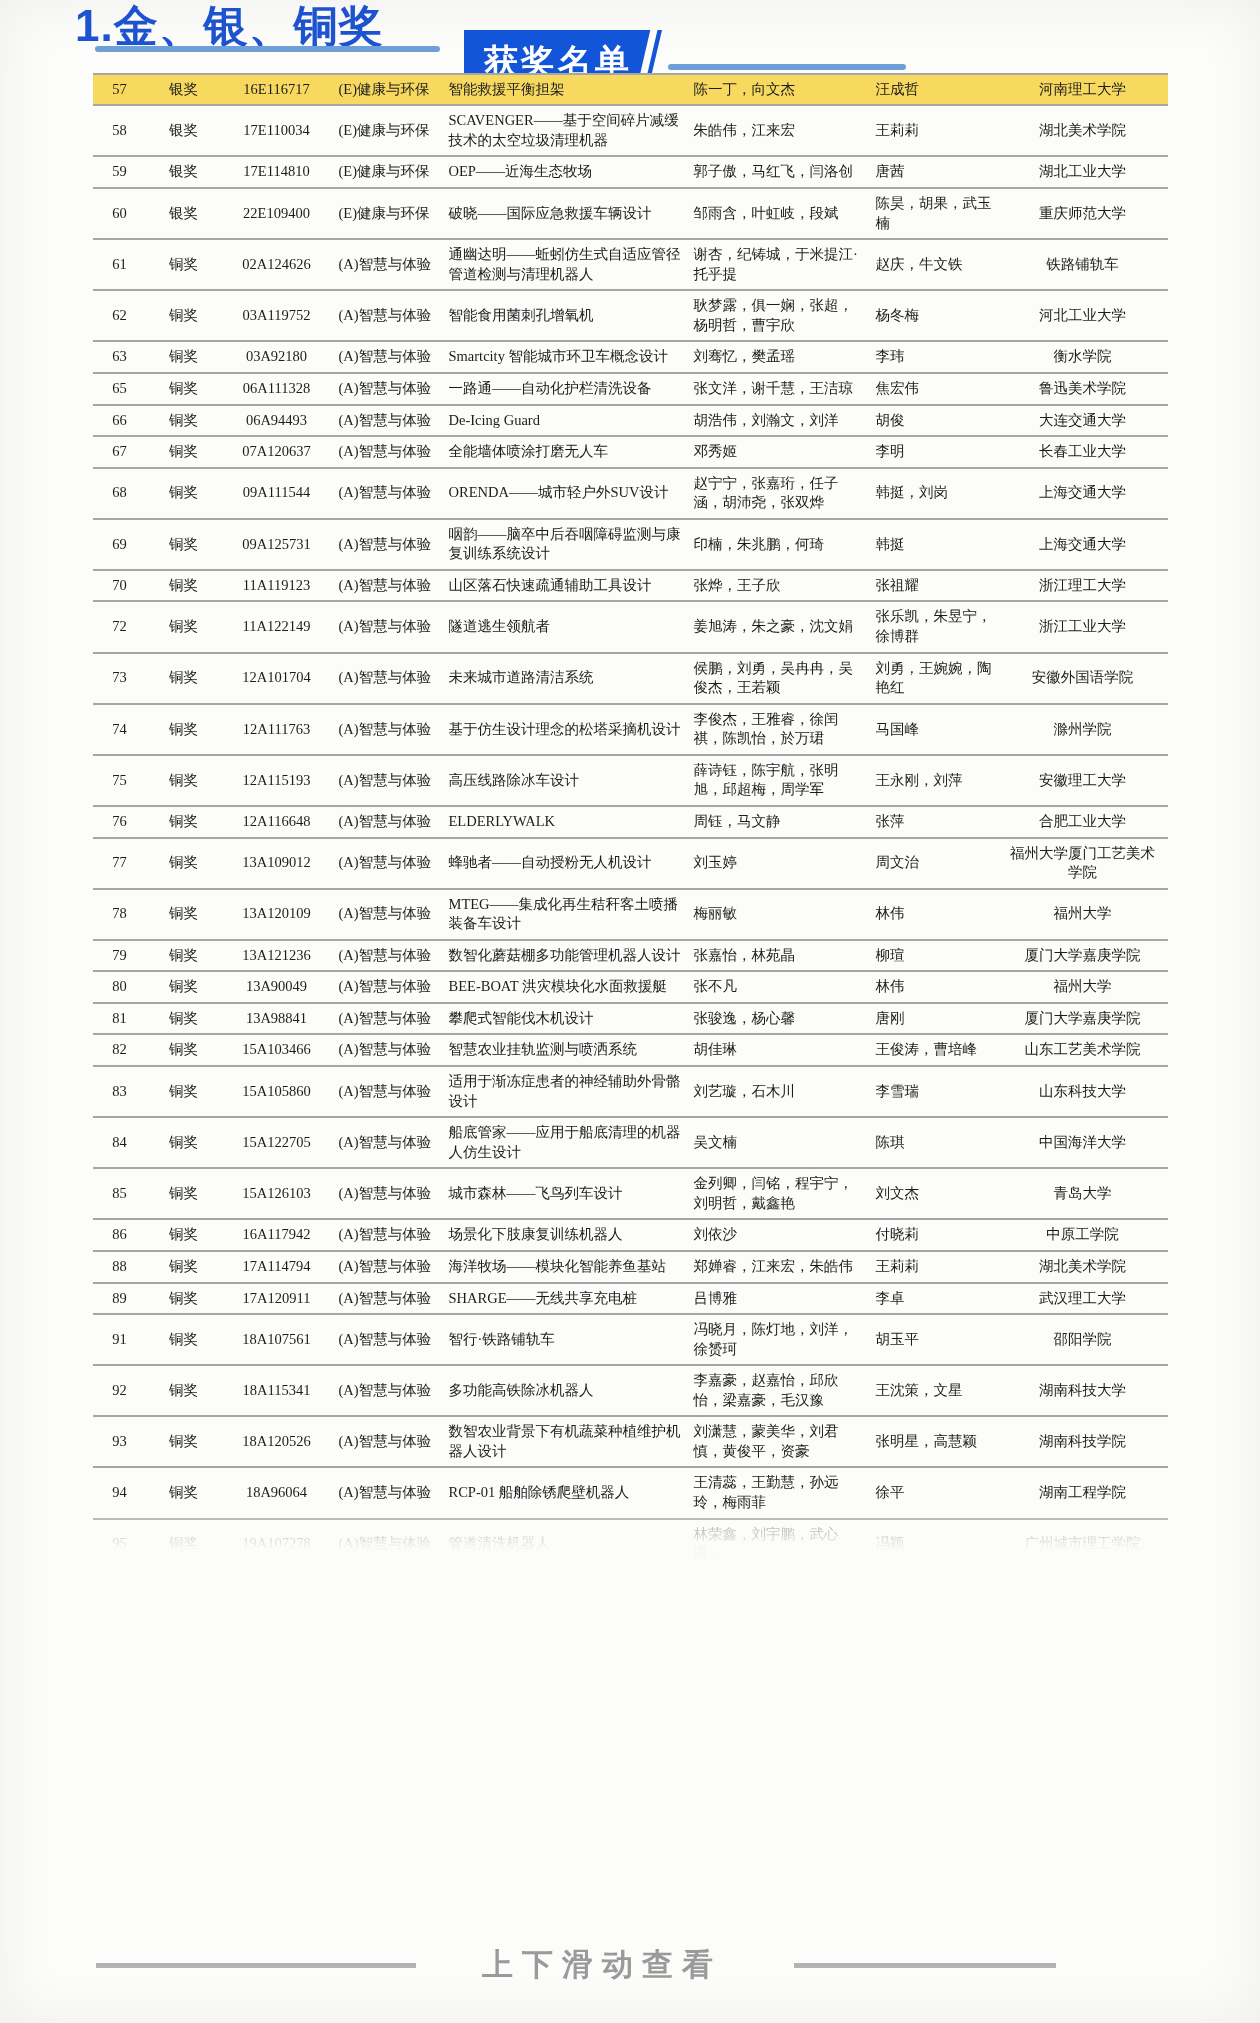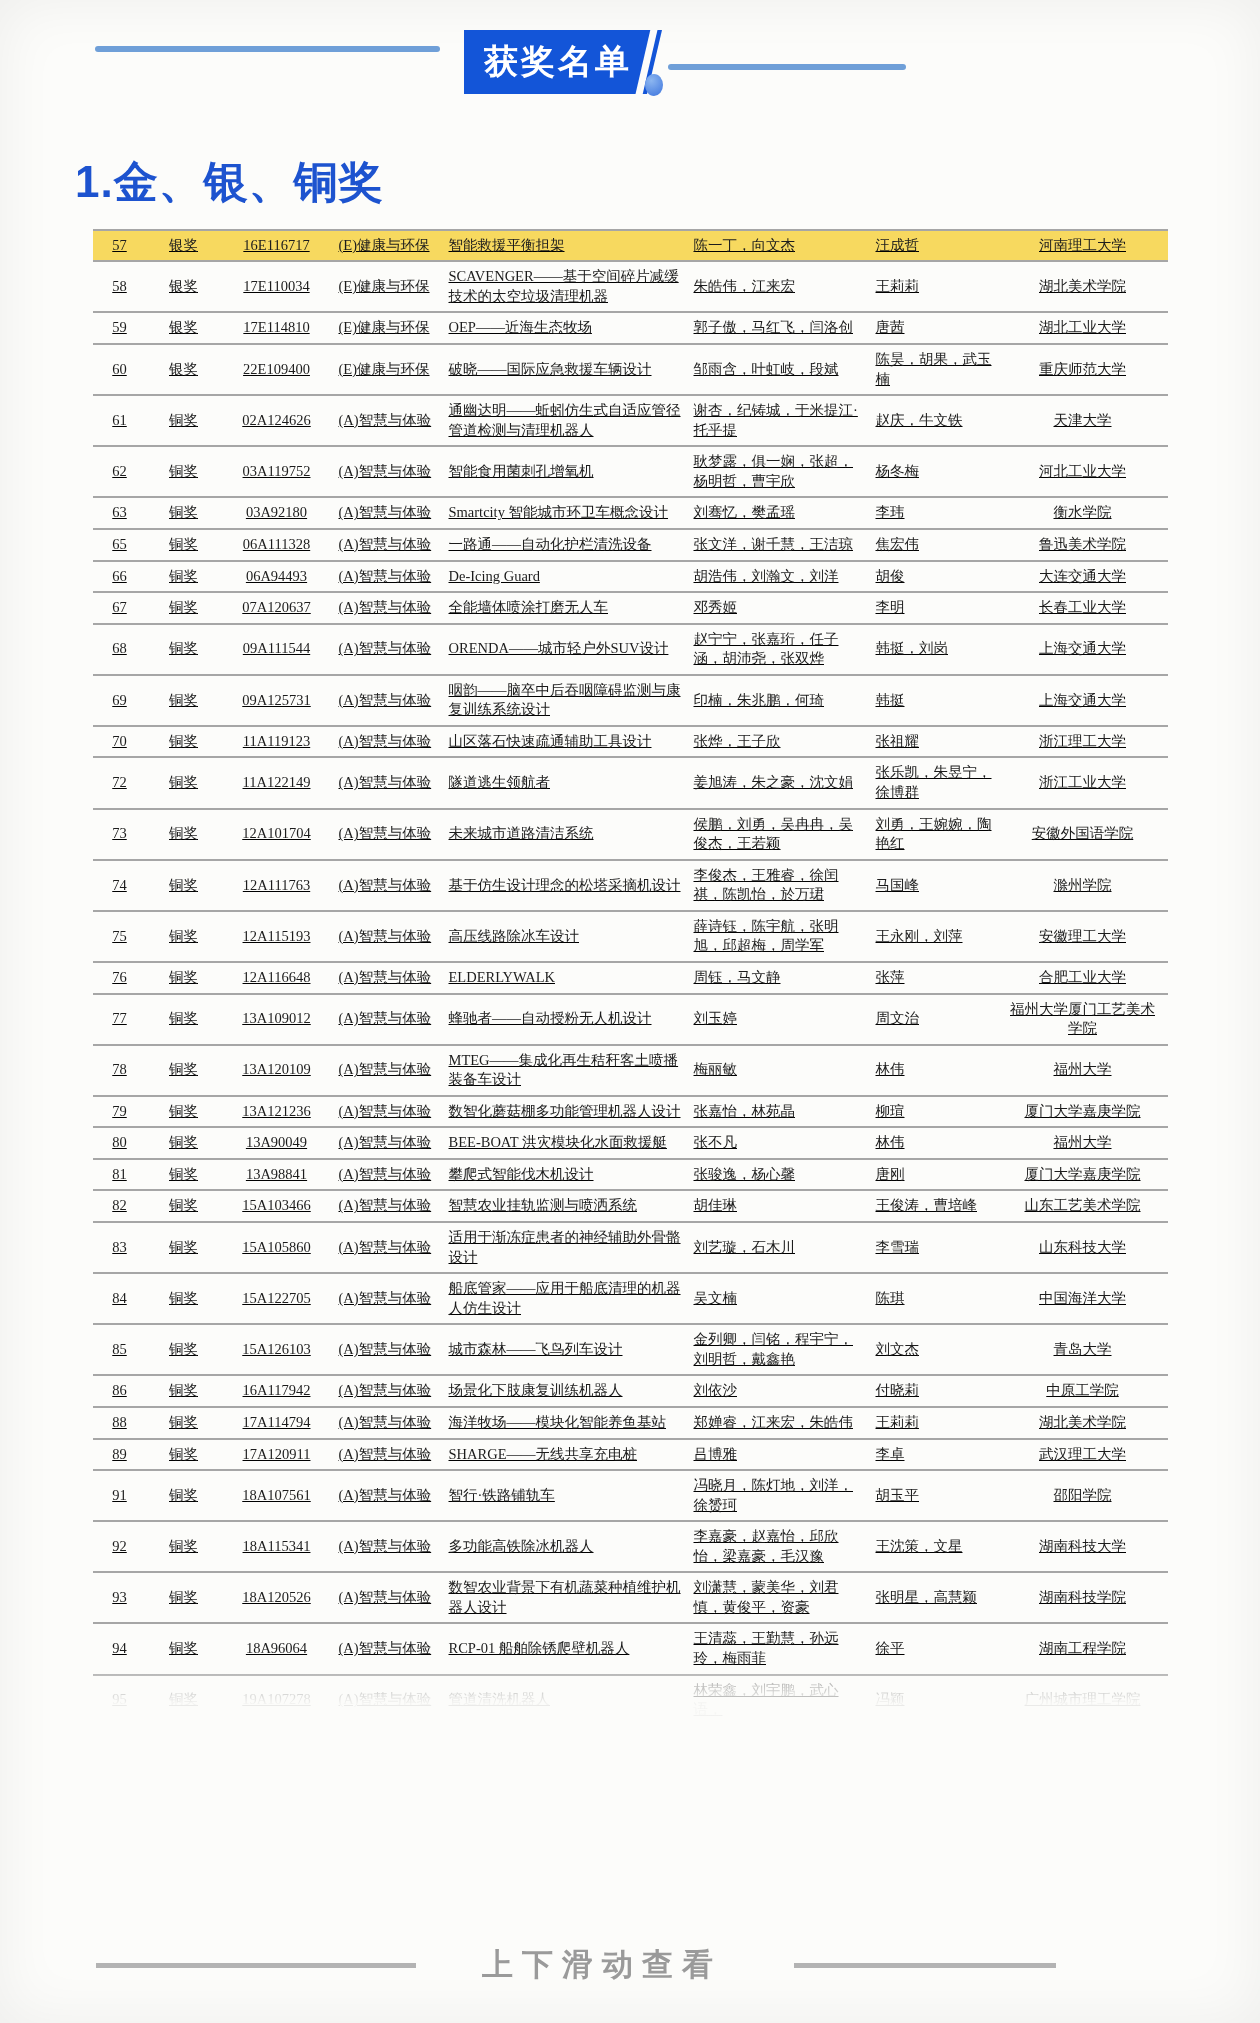--- a/index.html
+++ b/index.html
@@ -30,27 +30,27 @@
   .badge::after{
     content:'';position:absolute;top:-12px;bottom:-12px;right:12px;width:7px;
     background:#fcfcfa;transform:rotate(13deg);
   }
   .dot{
     position:absolute;left:645px;top:74px;width:18px;height:22px;border-radius:50%;
     background:radial-gradient(circle at 35% 30%,#8cb6f0,#3c74dd);
   }
   
   .title{
-    margin:0 0 0 75px;padding-top:156px;
+    margin:0 0 0 75px;
     font-family:"Liberation Sans","DejaVu Sans",sans-serif;
     font-weight:800;font-size:44px;color:#1d53cf;letter-spacing:1px;
     line-height:1.2;
   }
   
-  .table-wrap{position:relative;width:1075px;margin:20px auto 0;text-decoration:underline;}
+  .table-wrap{position:relative;width:1075px;margin:20px auto 0;}
   table.awards{
     width:1075px;border-collapse:collapse;table-layout:fixed;
     font-size:14.5px;color:#1c1c1c;line-height:1.35;
   }
   table.awards td{
     box-sizing:border-box;padding:5px 6px;
     border-top:2px solid #a6a6a6;border-bottom:2px solid #a6a6a6;
     vertical-align:middle;word-break:break-all;
   }
   td.col-num,td.col-award,td.col-id{text-align:center;}
@@ -142,21 +142,21 @@
             <td class="col-school">重庆师范大学</td>
           </tr>
           <tr>
             <td class="col-num">61</td>
             <td class="col-award">铜奖</td>
             <td class="col-id">02A124626</td>
             <td class="col-category">(A)智慧与体验</td>
             <td class="col-project">通幽达明——蚯蚓仿生式自适应管径管道检测与清理机器人</td>
             <td class="col-authors">谢杏，纪铸城，于米提江·托乎提</td>
             <td class="col-advisors">赵庆，牛文铁</td>
-            <td class="col-school">天津大学</td>
+            <td class="col-school">铁路铺轨车</td>
           </tr>
           <tr>
             <td class="col-num">62</td>
             <td class="col-award">铜奖</td>
             <td class="col-id">03A119752</td>
             <td class="col-category">(A)智慧与体验</td>
             <td class="col-project">智能食用菌刺孔增氧机</td>
             <td class="col-authors">耿梦露，俱一娴，张超，杨明哲，曹宇欣</td>
             <td class="col-advisors">杨冬梅</td>
             <td class="col-school">河北工业大学</td>

